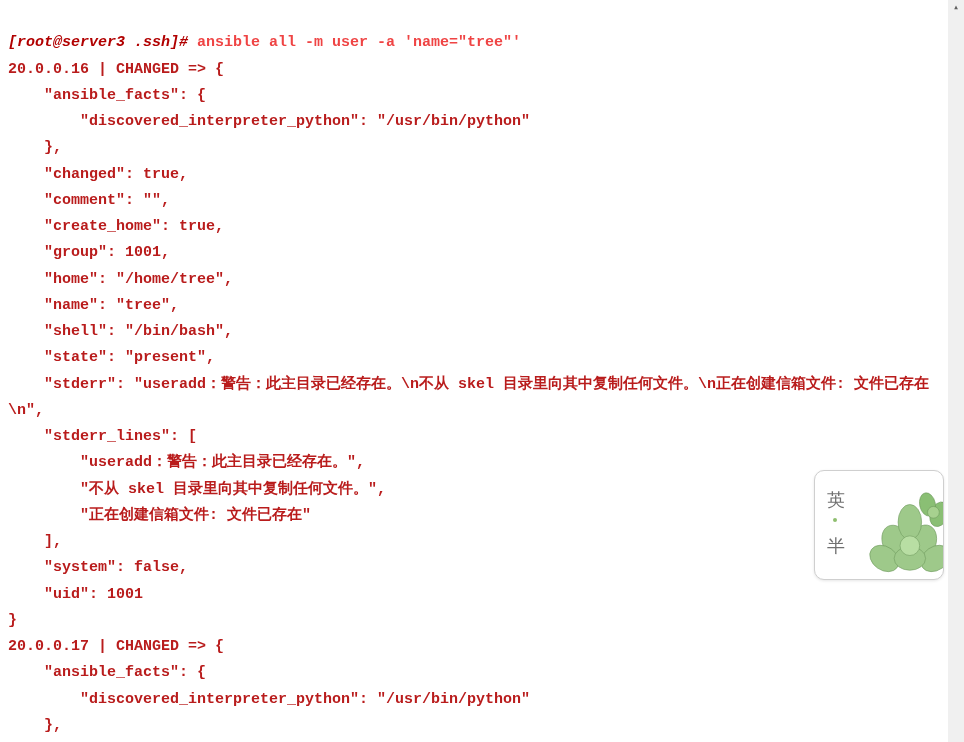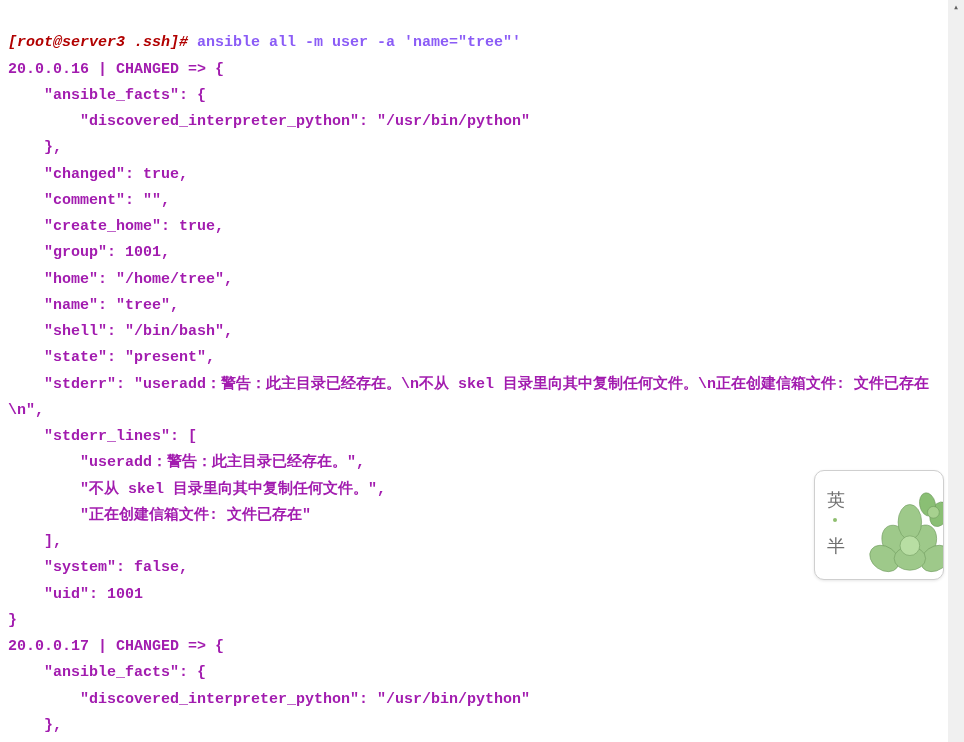--- a/index.html
+++ b/index.html
@@ -12,22 +12,22 @@
   color: #000000;
   width: 964px;
   box-sizing: border-box;
   position: relative;
 }
 .terminal {
   white-space: pre-wrap;
   word-wrap: break-word;
 }
 .prompt-red { color: #b10000; font-weight: bold; font-style: italic; }
-.black-cmd { color: #8b5cf6; font-weight: bold; }
-.olive { color: #a21caf; font-weight: bold; }
+.black-cmd { color: #ef4444; font-weight: bold; }
+.olive { color: #b91c1c; font-weight: bold; }
 .sticker {
   position: absolute;
   right: 20px;
   top: 470px;
   width: 128px;
   height: 108px;
   border: 1px solid #cfcfcf;
   border-radius: 10px;
   background: #ffffff;
   box-shadow: 0 1px 3px rgba(0,0,0,0.1);

